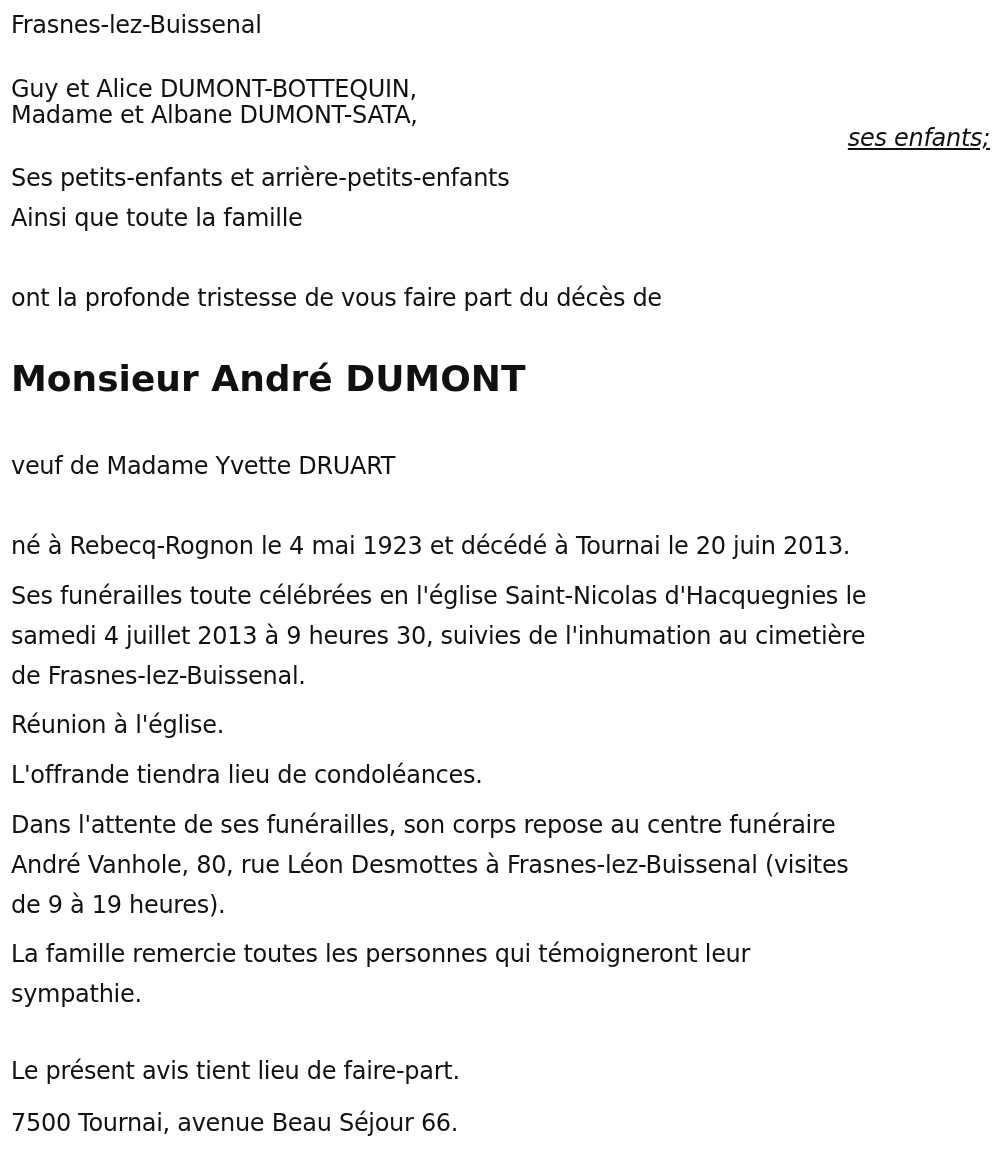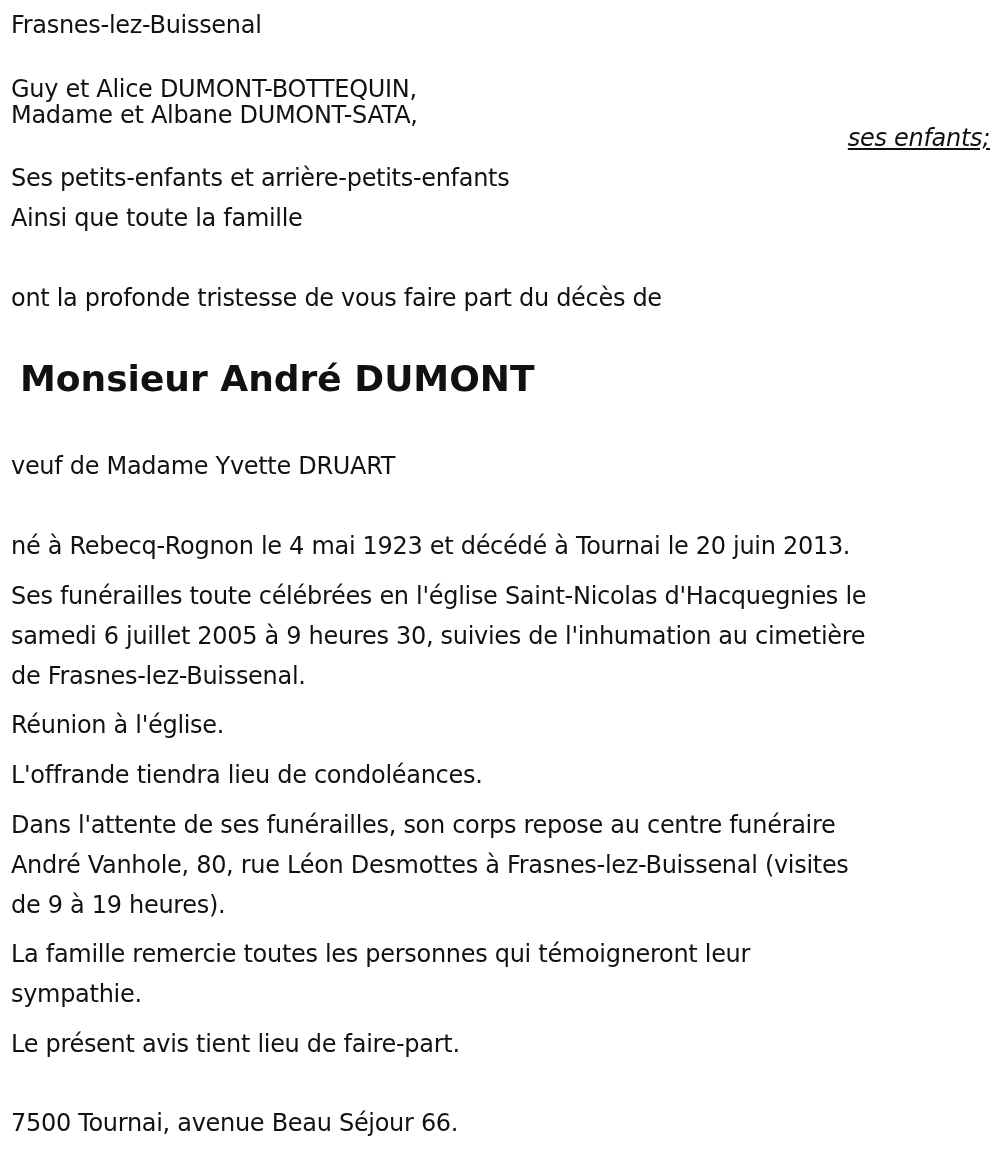--- a/index.html
+++ b/index.html
@@ -25,21 +25,20 @@
     }
     .title {
       position: absolute;
       left: 11px;
       top: 355px;
       font-size: 36px;
       font-weight: bold;
       line-height: 48px;
       letter-spacing: 0px;
       white-space: nowrap;
-      margin-left: 9px;
     }
     .right-note {
       position: absolute;
       right: 10px;
       top: 118px;
       font-style: italic;
       line-height: 40px;
       white-space: nowrap;
       text-decoration: underline;
     }
@@ -59,30 +58,30 @@
 
   <div class="line" style="top:278px">ont la profonde tristesse de vous faire part du décès de</div>
 
   <div class="title">Monsieur André DUMONT</div>
 
   <div class="line" style="top:446px">veuf de Madame Yvette DRUART</div>
 
   <div class="line" style="top:526px">né à Rebecq-Rognon le 4 mai 1923 et décédé à Tournai le 20 juin 2013.</div>
 
   <div class="line" style="top:576px">Ses funérailles toute célébrées en l'église Saint-Nicolas d'Hacquegnies le</div>
-  <div class="line" style="top:616px">samedi 6 juillet 2005 à 9 heures 30, suivies de l'inhumation au cimetière</div>
+  <div class="line" style="top:616px">samedi 4 juillet 2013 à 9 heures 30, suivies de l'inhumation au cimetière</div>
   <div class="line" style="top:656px">de Frasnes-lez-Buissenal.</div>
 
   <div class="line" style="top:705px">Réunion à l'église.</div>
 
   <div class="line" style="top:755px">L'offrande tiendra lieu de condoléances.</div>
 
   <div class="line" style="top:805px">Dans l'attente de ses funérailles, son corps repose au centre funéraire</div>
   <div class="line" style="top:845px">André Vanhole, 80, rue Léon Desmottes à Frasnes-lez-Buissenal (visites</div>
   <div class="line" style="top:885px">de 9 à 19 heures).</div>
 
   <div class="line" style="top:934px">La famille remercie toutes les personnes qui témoigneront leur</div>
   <div class="line" style="top:974px">sympathie.</div>
 
-  <div class="line" style="top:1024px">Le présent avis tient lieu de faire-part.</div>
+  <div class="line" style="top:1051px">Le présent avis tient lieu de faire-part.</div>
 
   <div class="line" style="top:1103px">7500 Tournai, avenue Beau Séjour 66.</div>
 </div>
 
 </body></html>

